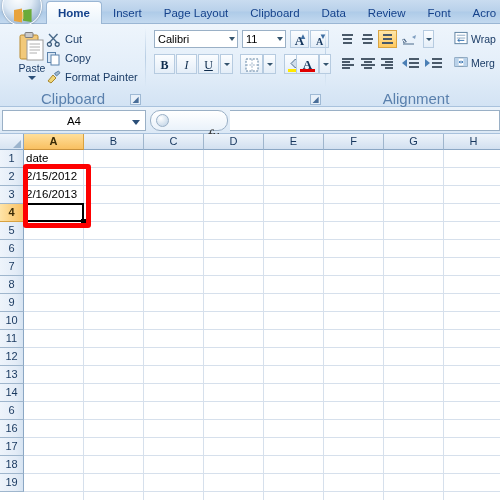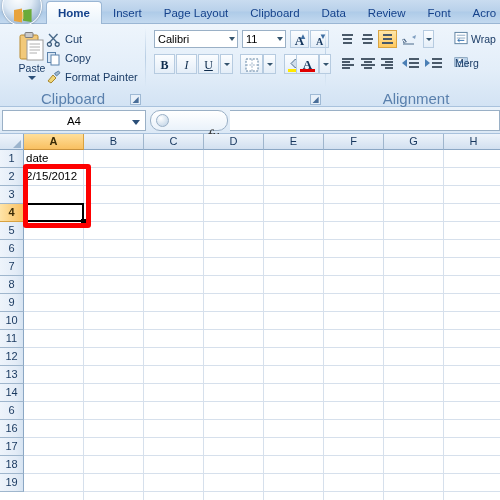--- a/index.html
+++ b/index.html
@@ -421,21 +421,21 @@
           <span class="algtext" style="left:17px; top:3px;">Wrap</span>
         </div>
 
         <div style="position:absolute; left:122px; top:28px;">
           <svg viewBox="0 0 16 16" width="15" height="15" style="position:absolute; left:0; top:1px;">
             <rect x="1" y="3" width="13" height="9" fill="#fff" stroke="#5b7f9f"></rect>
             <rect x="1" y="3" width="4" height="9" fill="#b9d2ea"></rect>
             <rect x="10" y="3" width="4" height="9" fill="#b9d2ea"></rect>
             <path d="M5.6 7.5 L9.4 7.5 M6.8 6.2 L5.6 7.5 L6.8 8.8 M8.2 6.2 L9.4 7.5 L8.2 8.8" fill="none" stroke="#2f6fb0"></path>
           </svg>
-          <span class="algtext" style="left:1px; top:3px;">Merg</span>
+          <span class="algtext" style="left:17px; top:3px;">Merg</span>
         </div>
 
       </div>
       <div class="group-label">Alignment</div>
     </div>
 
   </div>
 
   <div class="fbar">
     <div class="namebox">
@@ -506,19 +506,20 @@
         <div class="hline" style="top: 215px;"></div>
         <div class="hline" style="top: 233px;"></div>
         <div class="hline" style="top: 251px;"></div>
         <div class="hline" style="top: 269px;"></div>
         <div class="hline" style="top: 287px;"></div>
         <div class="hline" style="top: 305px;"></div>
         <div class="hline" style="top: 323px;"></div>
         <div class="hline" style="top: 341px;"></div>
         <div class="cell" style="left: 0px; top: 0px; width: 60px;">date</div>
         <div class="cell" style="left: 0px; top: 18px; width: 60px;">2/15/2012</div>
+        <div class="cell" style="left: 0px; top: 36px; width: 60px;">2/16/2013</div>
         <div class="selcell" style="left: -1px; top: 53px; width: 61px; height: 19px;"></div>
         <div class="fillhandle" style="left: 57px; top: 69px;"></div>
       </div>
   </div>
 
 <div class="annot" style="left: 23px; top: 164px; width: 68px; height: 64px; border-color: rgb(254, 0, 0);"></div>
   </div>
 
 </body></html>

